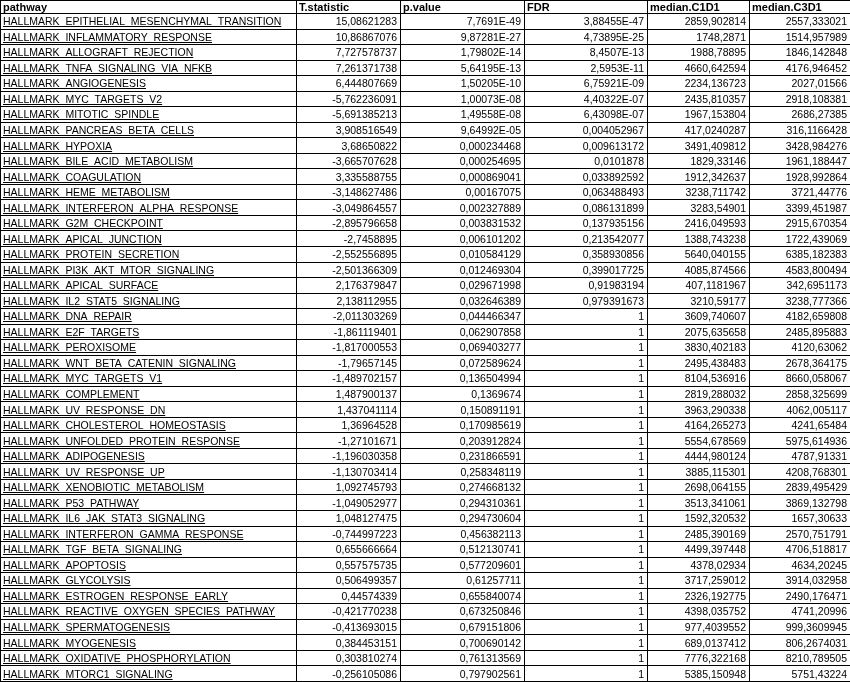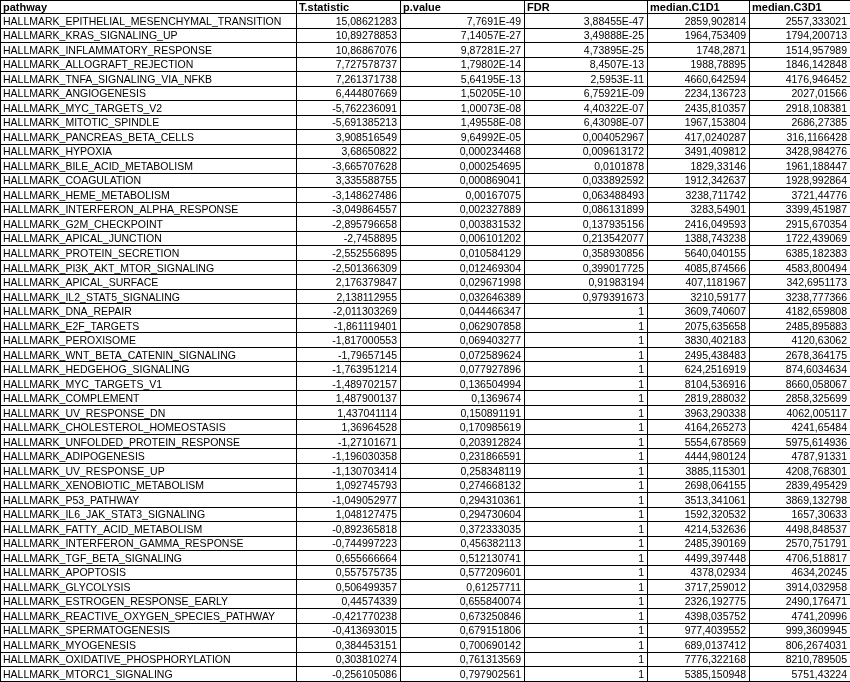--- a/index.html
+++ b/index.html
@@ -31,20 +31,21 @@
     line-height: 12px;
     vertical-align: middle;
   }
   table.data-grid th {
     text-align: left;
     font-weight: bold;
     font-size: 11px;
   }
   table.data-grid td.text {
     text-align: left;
+    text-decoration: underline;
   }
   table.data-grid td.num {
     text-align: right;
   }
 </style>
 </head>
 <body>
 
 <table class="data-grid">
   <colgroup>
@@ -68,28 +69,20 @@
   <tbody>
       <tr>
         <td class="text">HALLMARK_EPITHELIAL_MESENCHYMAL_TRANSITION</td>
         <td class="num">15,08621283</td>
         <td class="num">7,7691E-49</td>
         <td class="num">3,88455E-47</td>
         <td class="num">2859,902814</td>
         <td class="num">2557,333021</td>
       </tr>
       <tr>
-        <td class="text">HALLMARK_KRAS_SIGNALING_UP</td>
-        <td class="num">10,89278853</td>
-        <td class="num">7,14057E-27</td>
-        <td class="num">3,49888E-25</td>
-        <td class="num">1964,753409</td>
-        <td class="num">1794,200713</td>
-      </tr>
-      <tr>
         <td class="text">HALLMARK_INFLAMMATORY_RESPONSE</td>
         <td class="num">10,86867076</td>
         <td class="num">9,87281E-27</td>
         <td class="num">4,73895E-25</td>
         <td class="num">1748,2871</td>
         <td class="num">1514,957989</td>
       </tr>
       <tr>
         <td class="text">HALLMARK_ALLOGRAFT_REJECTION</td>
         <td class="num">7,727578737</td>
@@ -252,28 +245,20 @@
       </tr>
       <tr>
         <td class="text">HALLMARK_WNT_BETA_CATENIN_SIGNALING</td>
         <td class="num">-1,79657145</td>
         <td class="num">0,072589624</td>
         <td class="num">1</td>
         <td class="num">2495,438483</td>
         <td class="num">2678,364175</td>
       </tr>
       <tr>
-        <td class="text">HALLMARK_HEDGEHOG_SIGNALING</td>
-        <td class="num">-1,763951214</td>
-        <td class="num">0,077927896</td>
-        <td class="num">1</td>
-        <td class="num">624,2516919</td>
-        <td class="num">874,6034634</td>
-      </tr>
-      <tr>
         <td class="text">HALLMARK_MYC_TARGETS_V1</td>
         <td class="num">-1,489702157</td>
         <td class="num">0,136504994</td>
         <td class="num">1</td>
         <td class="num">8104,536916</td>
         <td class="num">8660,058067</td>
       </tr>
       <tr>
         <td class="text">HALLMARK_COMPLEMENT</td>
         <td class="num">1,487900137</td>
@@ -338,28 +323,20 @@
         <td class="num">3513,341061</td>
         <td class="num">3869,132798</td>
       </tr>
       <tr>
         <td class="text">HALLMARK_IL6_JAK_STAT3_SIGNALING</td>
         <td class="num">1,048127475</td>
         <td class="num">0,294730604</td>
         <td class="num">1</td>
         <td class="num">1592,320532</td>
         <td class="num">1657,30633</td>
-      </tr>
-      <tr>
-        <td class="text">HALLMARK_FATTY_ACID_METABOLISM</td>
-        <td class="num">-0,892365818</td>
-        <td class="num">0,372333035</td>
-        <td class="num">1</td>
-        <td class="num">4214,532636</td>
-        <td class="num">4498,848537</td>
       </tr>
       <tr>
         <td class="text">HALLMARK_INTERFERON_GAMMA_RESPONSE</td>
         <td class="num">-0,744997223</td>
         <td class="num">0,456382113</td>
         <td class="num">1</td>
         <td class="num">2485,390169</td>
         <td class="num">2570,751791</td>
       </tr>
       <tr>

